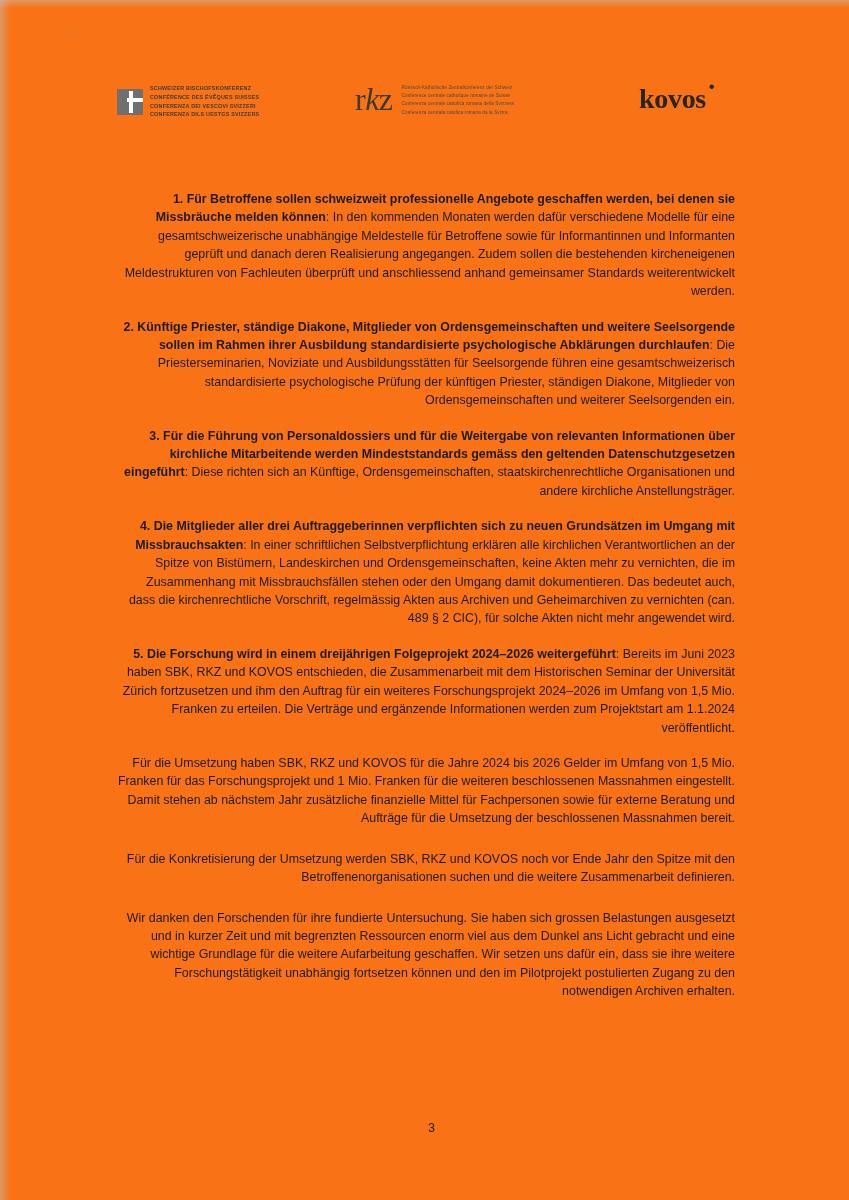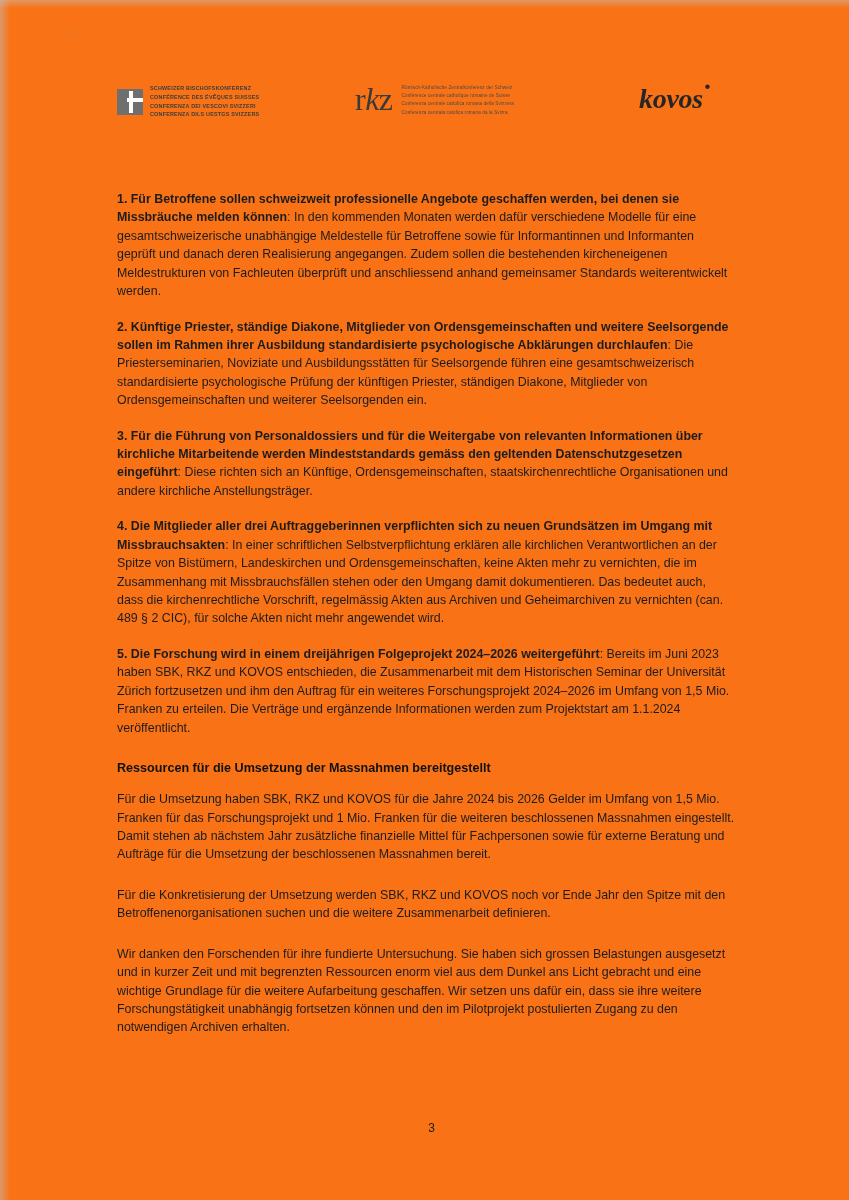--- a/index.html
+++ b/index.html
@@ -124,41 +124,40 @@
   .kovos-logo {
     position: absolute;
     left: 522px;
     top: 3px;
     font-family: "Liberation Serif", serif;
     font-size: 28px;
     font-weight: 700;
     color: #262626;
     letter-spacing: -0.3px;
     line-height: 1;
-    font-style: italic;
   }
   .kovos-dot {
     font-size: 28px;
     vertical-align: 0.42em;
     line-height: 0;
     margin-left: 1px;
   }
 
   
   .body-col {
     position: absolute;
     left: 117px;
     top: 190px;
     width: 618px;
   }
   .para {
     font-size: 12.4px;
     line-height: 1.485;
     margin: 0 0 17px 0;
-    text-align: left;
+    text-align: right;
     color: #1c1c1c;
   }
   .para b {
     font-weight: 700;
   }
   .section-head {
     font-size: 12.6px;
     font-weight: 700;
     line-height: 1.45;
     margin: 0 0 13px 0;
@@ -216,21 +215,20 @@
     <p class="para"><b>1. Für Betroffene sollen schweizweit professionelle Angebote geschaffen werden, bei denen sie Missbräuche melden können</b><span>: In den kommenden Monaten werden dafür verschiedene Modelle für eine gesamtschweizerische unabhängige Meldestelle für Betroffene sowie für Informantinnen und Informanten geprüft und danach deren Realisierung angegangen. Zudem sollen die bestehenden kircheneigenen Meldestrukturen von Fachleuten überprüft und anschliessend anhand gemeinsamer Standards weiterentwickelt werden.</span></p>
 
     <p class="para"><b>2. Künftige Priester, ständige Diakone, Mitglieder von Ordensgemeinschaften und weitere Seelsorgende sollen im Rahmen ihrer Ausbildung standardisierte psychologische Abklärungen durchlaufen</b><span>: Die Priesterseminarien, Noviziate und Ausbildungsstätten für Seelsorgende führen eine gesamtschweizerisch standardisierte psychologische Prüfung der künftigen Priester, ständigen Diakone, Mitglieder von Ordensgemeinschaften und weiterer Seelsorgenden ein.</span></p>
 
     <p class="para"><b>3. Für die Führung von Personaldossiers und für die Weitergabe von relevanten Informationen über kirchliche Mitarbeitende werden Mindeststandards gemäss den geltenden Datenschutzgesetzen eingeführt</b><span>: Diese richten sich an Künftige, Ordensgemeinschaften, staatskirchenrechtliche Organisationen und andere kirchliche Anstellungsträger.</span></p>
 
     <p class="para"><b>4. Die Mitglieder aller drei Auftraggeberinnen verpflichten sich zu neuen Grundsätzen im Umgang mit Missbrauchsakten</b><span>: In einer schriftlichen Selbstverpflichtung erklären alle kirchlichen Verantwortlichen an der Spitze von Bistümern, Landeskirchen und Ordensgemeinschaften, keine Akten mehr zu vernichten, die im Zusammenhang mit Missbrauchsfällen stehen oder den Umgang damit dokumentieren. Das bedeutet auch, dass die kirchenrechtliche Vorschrift, regelmässig Akten aus Archiven und Geheimarchiven zu vernichten (can. 489 § 2 CIC), für solche Akten nicht mehr angewendet wird.</span></p>
 
     <p class="para"><b>5. Die Forschung wird in einem dreijährigen Folgeprojekt 2024–2026 weitergeführt</b><span>: Bereits im Juni 2023 haben SBK, RKZ und KOVOS entschieden, die Zusammenarbeit mit dem Historischen Seminar der Universität Zürich fortzusetzen und ihm den Auftrag für ein weiteres Forschungsprojekt 2024–2026 im Umfang von 1,5 Mio. Franken zu erteilen. Die Verträge und ergänzende Informationen werden zum Projektstart am 1.1.2024 veröffentlicht.</span></p>
 
-    <h2 class="section-head gap-before">Ressourcen für die Umsetzung der Massnahmen bereitgestellt</h2>
 
     <p class="para">Für die Umsetzung haben SBK, RKZ und KOVOS für die Jahre 2024 bis 2026 Gelder im Umfang von 1,5 Mio. Franken für das Forschungsprojekt und 1 Mio. Franken für die weiteren beschlossenen Massnahmen eingestellt. Damit stehen ab nächstem Jahr zusätzliche finanzielle Mittel für Fachpersonen sowie für externe Beratung und Aufträge für die Umsetzung der beschlossenen Massnahmen bereit.</p>
 
     <p class="para gap-before">Für die Konkretisierung der Umsetzung werden SBK, RKZ und KOVOS noch vor Ende Jahr den Spitze mit den Betroffenenorganisationen suchen und die weitere Zusammenarbeit definieren.</p>
 
     <p class="para gap-before">Wir danken den Forschenden für ihre fundierte Untersuchung. Sie haben sich grossen Belastungen ausgesetzt und in kurzer Zeit und mit begrenzten Ressourcen enorm viel aus dem Dunkel ans Licht gebracht und eine wichtige Grundlage für die weitere Aufarbeitung geschaffen. Wir setzen uns dafür ein, dass sie ihre weitere Forschungstätigkeit unabhängig fortsetzen können und den im Pilotprojekt postulierten Zugang zu den notwendigen Archiven erhalten.</p>
 
   </div>
 
   <div class="page-number">3</div>

